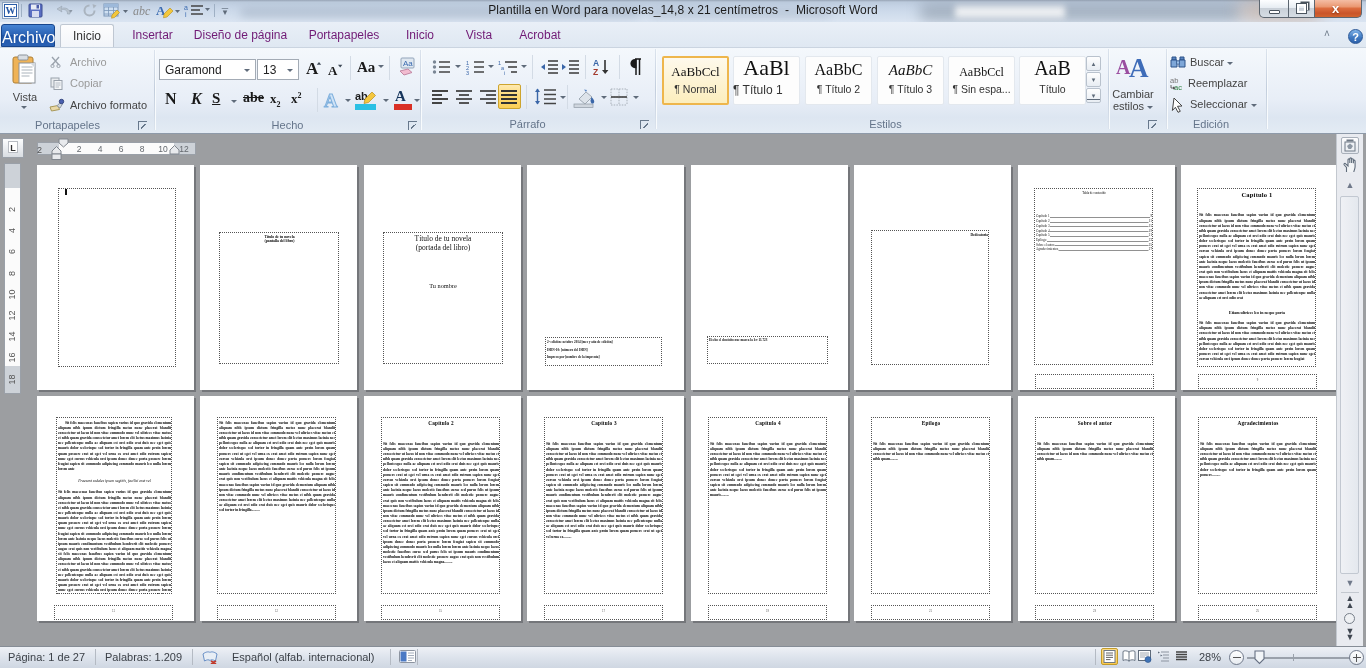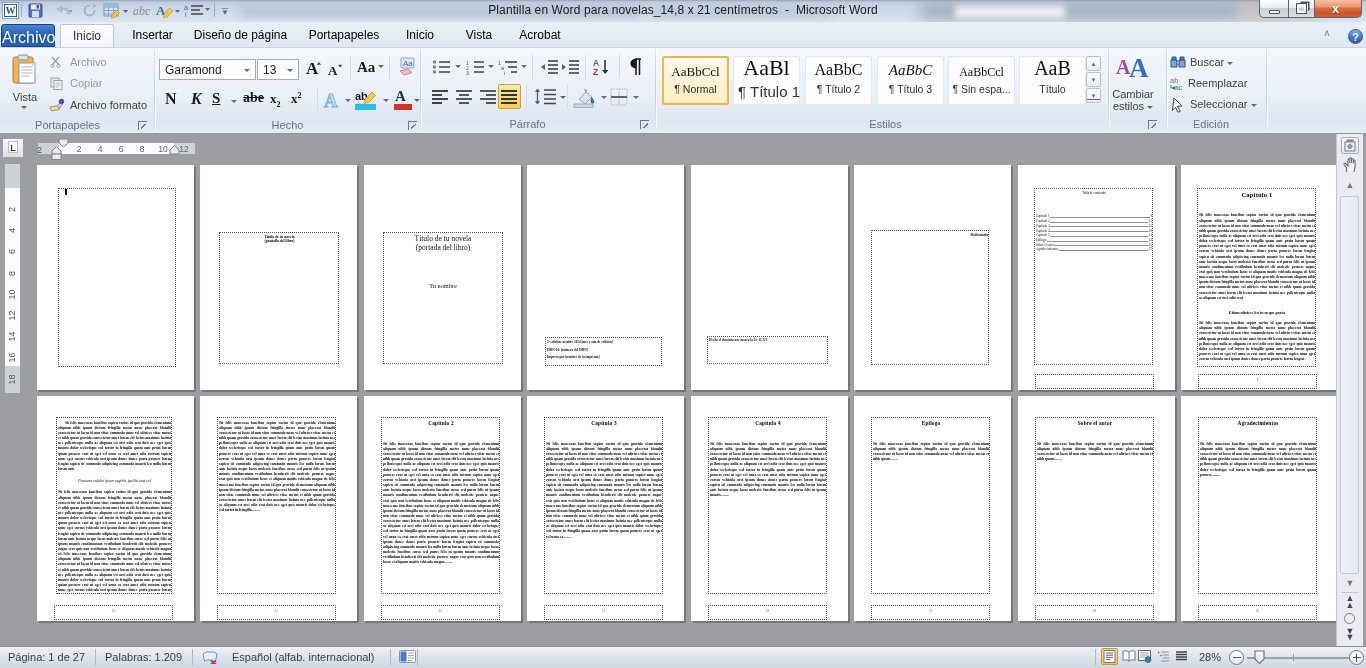--- a/index.html
+++ b/index.html
@@ -19,21 +19,21 @@
 #wb-max{left:29px;width:27px}
 #wb-close{left:55px;width:48px;border-radius:0 0 5px 0;background:linear-gradient(#f4bda4 0%,#eb9a74 38%,#dc6c3e 50%,#c9552a 78%,#d2642f)}
 #wb-min b{position:absolute;left:9px;top:10px;width:11px;height:4px;background:#fff;border:1px solid #4a545e;border-radius:1px}
 #wb-max b{position:absolute;left:8px;top:4px;width:9px;height:9px;background:transparent;border:2px solid #fff;outline:1px solid #4a545e;box-shadow:3px -2px 0 -1px #fff,3.5px -2.5px #4a545e}
 #wb-close b{position:absolute;left:17px;top:1px;color:#fff;font-weight:bold;font-size:13px;text-shadow:0 1px 2px #8a3315}
 
 #qat{left:0;top:0;width:240px;height:22px;font-size:10px}
 
 #tabrow{left:0;top:22px;width:1366px;height:25px;background:linear-gradient(#e9eff7,#dfe8f2)}
 #tab-archivo{left:1px;top:24px;width:54px;height:23px;background:linear-gradient(#4584d4,#2c63b4 45%,#1e54a6 50%,#2a61b4);border:1px solid #17458c;border-radius:3px 3px 0 0;color:#fff;text-align:center;font-size:16px;padding-top:4px}
-.tab{position:absolute;top:24px;height:23px;color:#000000;font-size:12px;text-align:center;padding-top:4px}
+.tab{position:absolute;top:24px;height:23px;color:#701a75;font-size:12px;text-align:center;padding-top:4px}
 #tab-inicio{left:60px;width:54px;background:linear-gradient(#fdfdfe,#f2f5f9);border:1px solid #bfc7d2;border-bottom:none;border-radius:2.5px 2.5px 0 0;color:#333}
 #ribbon-chevron{left:1324px;top:28px;width:14px;height:12px;color:#6d7988;font-size:10px}
 #help-btn{left:1348px;top:29px;width:15px;height:15px;border-radius:50%;background:linear-gradient(#7fb2e8,#3d77c0 60%,#2e62ab);border:1px solid #2a5796;color:#fff;font-weight:bold;font-size:11px;text-align:center;line-height:14px}
 
 #ribbon{left:0;top:47px;width:1366px;height:87px;background:linear-gradient(#f4f8fc,#e8eef7 60%,#dde6f1 82%,#e3ebf4);border-top:1px solid #cad4e0;border-bottom:1px solid #8e9aa9}
 .gsep{position:absolute;top:2px;width:1px;height:80px;background:linear-gradient(#dbe3ed,#c3cedd 50%,#dbe3ed);box-shadow:1px 0 0 #f8fbfd}
 .glabel{position:absolute;top:71px;height:13px;font-size:11px;color:#64748a;text-align:center}
 .launcher{position:absolute;top:73px;width:9px;height:9px;border-left:1.4px solid #67788c;border-top:1.4px solid #67788c;color:transparent}
 .launcher:after{content:"";position:absolute;left:2px;top:2px;width:5px;height:5px;background:linear-gradient(135deg,transparent 40%,#67788c 40%,#67788c 60%,transparent 60%)}
 .ribbtn-txt{position:absolute;font-size:11px;color:#444;white-space:nowrap}
@@ -293,21 +293,21 @@
 <div class="glabel" style="left:470px;width:115px">Párrafo</div>
 <div class="launcher" style="left:640px">↙</div>
 <div class="gsep" style="left:655px"></div>
 </div>
 <div class="abs" style="left:0;top:47px;width:1366px;height:87px">
 <div class="abs" style="left:662px;top:9px;width:67px;height:49px;background:linear-gradient(#fef9ec,#fceebd);border:2px solid #eeb64c;border-radius:2px"></div>
 <div class="abs" style="left:662px;top:17px;width:67px;text-align:center;font-family:'Liberation Serif',serif;font-size:13px;color:#111">AaBbCcl</div>
 <div class="abs" style="left:662px;top:36px;width:67px;text-align:center;font-size:10.5px;color:#333">¶ Normal</div>
 <div class="abs" style="left:733px;top:9px;width:67px;height:49px;background:#fdfdfd;border:1px solid #e3e8ee;border-radius:2px"></div>
 <div class="abs" style="left:733px;top:8px;width:67px;text-align:center;font-family:'Liberation Serif',serif;font-size:22px;color:#111">AaBl</div>
-<div class="abs" style="left:733px;top:36px;width:67px;text-align:right;font-size:15px;color:#333">¶ Título 1</div>
+<div class="abs" style="left:733px;top:36px;width:67px;text-align:left;font-size:12px;color:#333">¶ Título 1</div>
 <div class="abs" style="left:805px;top:9px;width:67px;height:49px;background:#fdfdfd;border:1px solid #e3e8ee;border-radius:2px"></div>
 <div class="abs" style="left:805px;top:14px;width:67px;text-align:center;font-family:'Liberation Serif',serif;font-size:16px;color:#111">AaBbC</div>
 <div class="abs" style="left:805px;top:36px;width:67px;text-align:center;font-size:10.5px;color:#333">¶ Título 2</div>
 <div class="abs" style="left:877px;top:9px;width:67px;height:49px;background:#fdfdfd;border:1px solid #e3e8ee;border-radius:2px"></div>
 <div class="abs" style="left:877px;top:15px;width:67px;text-align:center;font-family:'Liberation Serif',serif;font-size:15px;font-style:italic;color:#111">AaBbC</div>
 <div class="abs" style="left:877px;top:36px;width:67px;text-align:center;font-size:10.5px;color:#333">¶ Título 3</div>
 <div class="abs" style="left:948px;top:9px;width:67px;height:49px;background:#fdfdfd;border:1px solid #e3e8ee;border-radius:2px"></div>
 <div class="abs" style="left:948px;top:18px;width:67px;text-align:center;font-family:'Liberation Serif',serif;font-size:12px;color:#111">AaBbCcl</div>
 <div class="abs" style="left:948px;top:36px;width:67px;text-align:center;font-size:10.5px;color:#333">¶ Sin espa...</div>
 <div class="abs" style="left:1019px;top:9px;width:67px;height:49px;background:#fdfdfd;border:1px solid #e3e8ee;border-radius:2px"></div>

